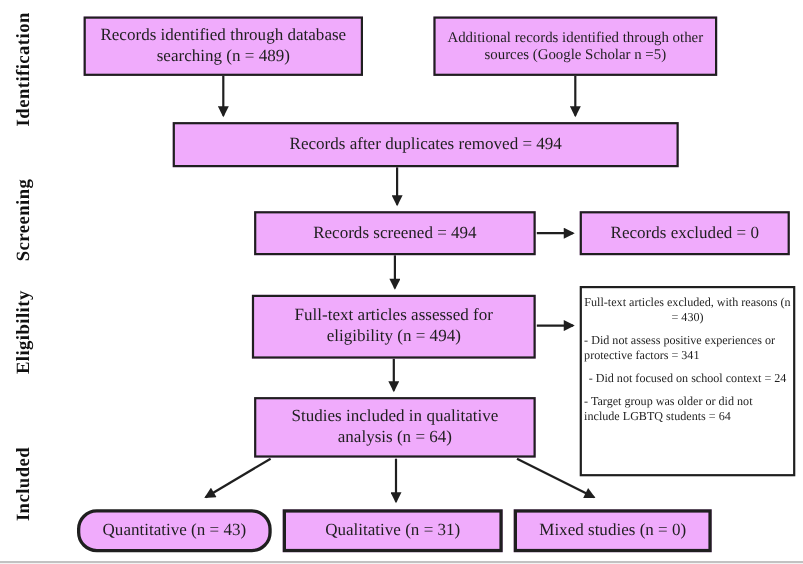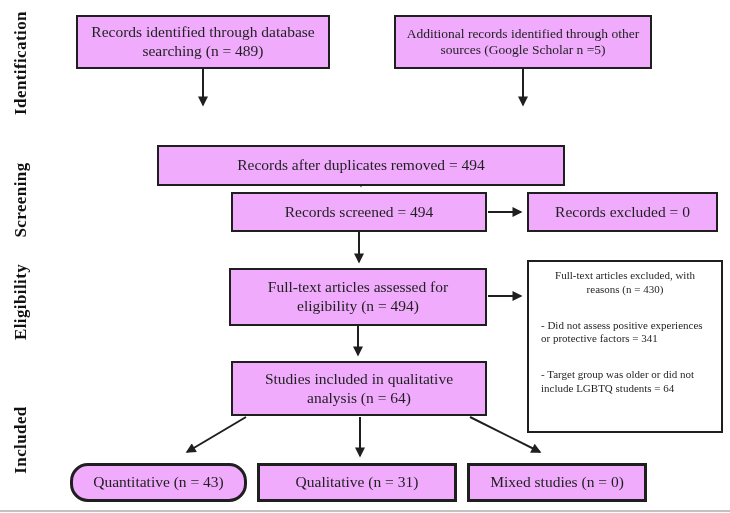--- a/index.html
+++ b/index.html
@@ -27,24 +27,24 @@
   }
   .box.thick { border-width:3px; }
   .box.small-font { font-size:13.5px;text-align:center; }
   .reasons-box {
     position:absolute;
     box-sizing:border-box;
     border:2px solid #1f1f1f;
     background:#ffffff;
     font-size:11px;
     line-height:1.25;
-    padding:7px 12px;
+    padding:7px 2px;
     display:flex;
     flex-direction:column;
-    gap:22px;
+    gap:7px;
     align-items:center;
   }
   .reasons-box .rb-title { text-align:center; }
   .reasons-box .rb-item { text-align:left; }
   .stage-label {
     position:absolute;
     transform:translate(-50%,-50%) rotate(-90deg);
     transform-origin:center center;
     font-weight:bold;
     font-size:17px;
@@ -89,30 +89,31 @@
     <line x1="488" y1="296" x2="521" y2="296" stroke="#1f1f1f" stroke-width="2" marker-end="url(#ah)"></line>
     <line x1="358" y1="326" x2="358" y2="355" stroke="#1f1f1f" stroke-width="2" marker-end="url(#ah)"></line>
     <line x1="246" y1="417" x2="187" y2="452" stroke="#1f1f1f" stroke-width="2" marker-end="url(#ah)"></line>
     <line x1="360" y1="417" x2="360" y2="456" stroke="#1f1f1f" stroke-width="2" marker-end="url(#ah)"></line>
     <line x1="470" y1="417" x2="540" y2="452" stroke="#1f1f1f" stroke-width="2" marker-end="url(#ah)"></line>
   </svg>
 
   <div class="box" style="left:76px; top:15px; width:254px; height:54px;">Records identified through database searching (n = 489)</div>
   <div class="box small-font" style="left:394px; top:15px; width:258px; height:54px;">Additional records identified through other sources (Google Scholar n =5)</div>
 
-  <div class="box" style="left:157px; top:111px; width:408px; height:41px;margin-top:34px;">Records after duplicates removed = 494</div>
+  <div class="box" style="left:157px; top:111px; width:460px; height:41px;">Records after duplicates removed = 494</div>
 
   <div class="box" style="left:231px; top:192px; width:256px; height:40px;">Records screened = 494</div>
   <div class="box" style="left:527px; top:192px; width:191px; height:40px;">Records excluded = 0</div>
 
   <div class="box" style="left:229px; top:268px; width:258px; height:58px;">Full-text articles assessed for eligibility (n = 494)</div>
 
   <div class="reasons-box" style="left:527px; top:260px; width:196px; height:173px;">
     <div class="rb-title">Full-text articles excluded, with reasons (n = 430)</div>
     <div class="rb-item">- Did not assess positive experiences or protective factors = 341</div>
+    <div class="rb-item">- Did not focused on school context = 24</div>
     <div class="rb-item">- Target group was older or did not include LGBTQ students = 64</div>
   </div>
 
   <div class="box" style="left:231px; top:361px; width:256px; height:55px;font-family:Liberation Serif, serif;">Studies included in qualitative analysis (n = 64)</div>
 
   <div class="box thick" style="left:70px; top:463px; width:177px; height:39px;border-radius:18px;">Quantitative (n = 43)</div>
   <div class="box thick" style="left:257px; top:463px; width:200px; height:39px;">Qualitative (n = 31)</div>
   <div class="box thick" style="left:467px; top:463px; width:180px; height:39px;">Mixed studies (n = 0)</div>
 
   <div class="figure-rule"></div>

